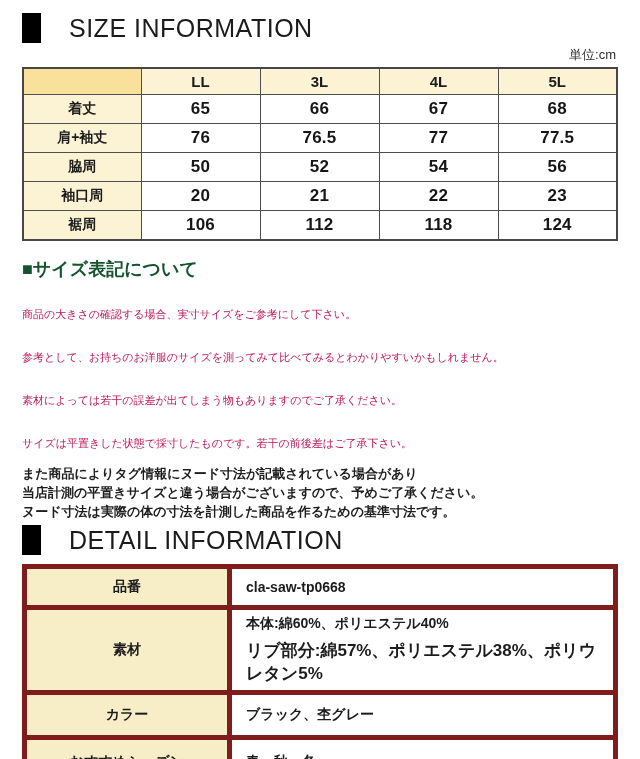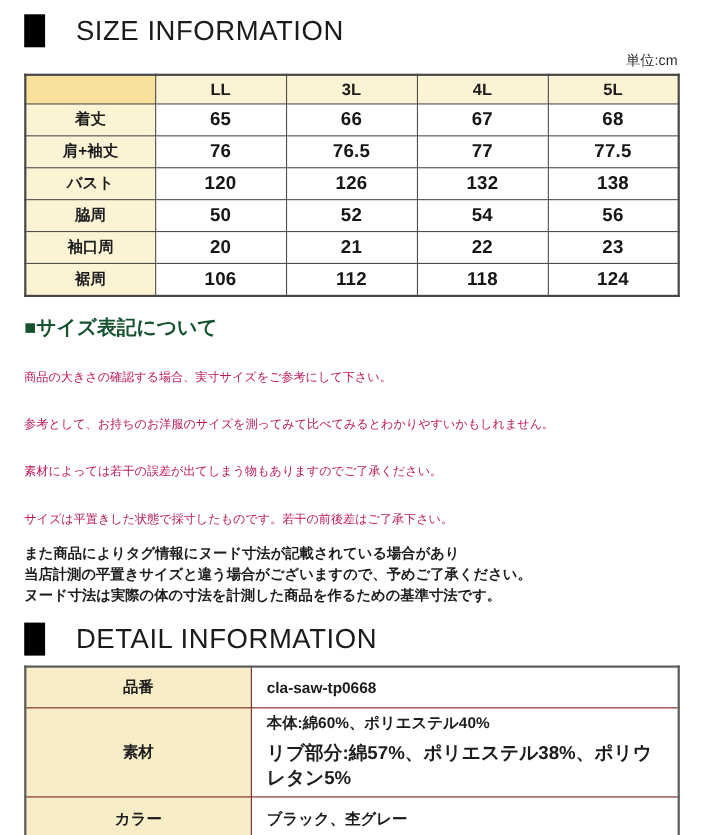--- a/index.html
+++ b/index.html
@@ -25,25 +25,25 @@
   table.size thead th.corner{background:var(--corner-cell);}
   table.size tbody th{height:28px;background:var(--header-cell);font-size:14px;font-weight:bold;color:#1c1c1c;}
   table.size tbody td{height:28px;background:#fff;font-size:17px;font-weight:bold;color:#161616;letter-spacing:.2px;}
 
   
   .notes-heading{margin:16px 0 8px 0;font-size:18px;font-weight:bold;color:#14532d;}
   .note-line{font-size:11px;line-height:19px;color:#be185d;margin-top:24px;}
   .bold-note{margin-top:11px;}
   .bold-line{font-size:13px;line-height:19px;font-weight:bold;color:#1d1d1d;}
 
-  .detail-title{margin-top:16px;}
+  .detail-title{margin-top:4px;}
 
   
   table.detail{width:100%;border-collapse:collapse;border:2px solid #5a5a5a;table-layout:fixed;margin-top:9px;}
-  table.detail th,table.detail td{border:1px solid #7f1d1d;padding:0;}
+  table.detail th,table.detail td{border:5px solid #7f1d1d;padding:0;}
   table.detail col.dc0{width:205px;}
   table.detail tbody th{background:var(--detail-label-cell);font-size:14px;font-weight:bold;text-align:center;color:#1c1c1c;}
   table.detail tbody td{background:#fff;font-size:14px;font-weight:bold;text-align:left;color:#1c1c1c;padding:5px 8px 5px 14px;}
   tr.r-itemno th,tr.r-itemno td{height:26px;}
   tr.r-material td{height:46px;}
   tr.r-color th,tr.r-color td{height:30px;}
   tr.r-season th,tr.r-season td{height:33px;}
   tr.r-country th,tr.r-country td{height:35px;}
   tr.r-care th,tr.r-care td{height:56px;}
   .mat-line2{font-size:17px;margin-top:6px;}
@@ -93,27 +93,20 @@
         <td>68</td>
       </tr>
       <tr>
         <th>肩+袖丈</th>
         <td>76</td>
         <td>76.5</td>
         <td>77</td>
         <td>77.5</td>
       </tr>
       <tr>
-        <th>バスト</th>
-        <td>120</td>
-        <td>126</td>
-        <td>132</td>
-        <td>138</td>
-      </tr>
-      <tr>
         <th>脇周</th>
         <td>50</td>
         <td>52</td>
         <td>54</td>
         <td>56</td>
       </tr>
       <tr>
         <th>袖口周</th>
         <td>20</td>
         <td>21</td>

